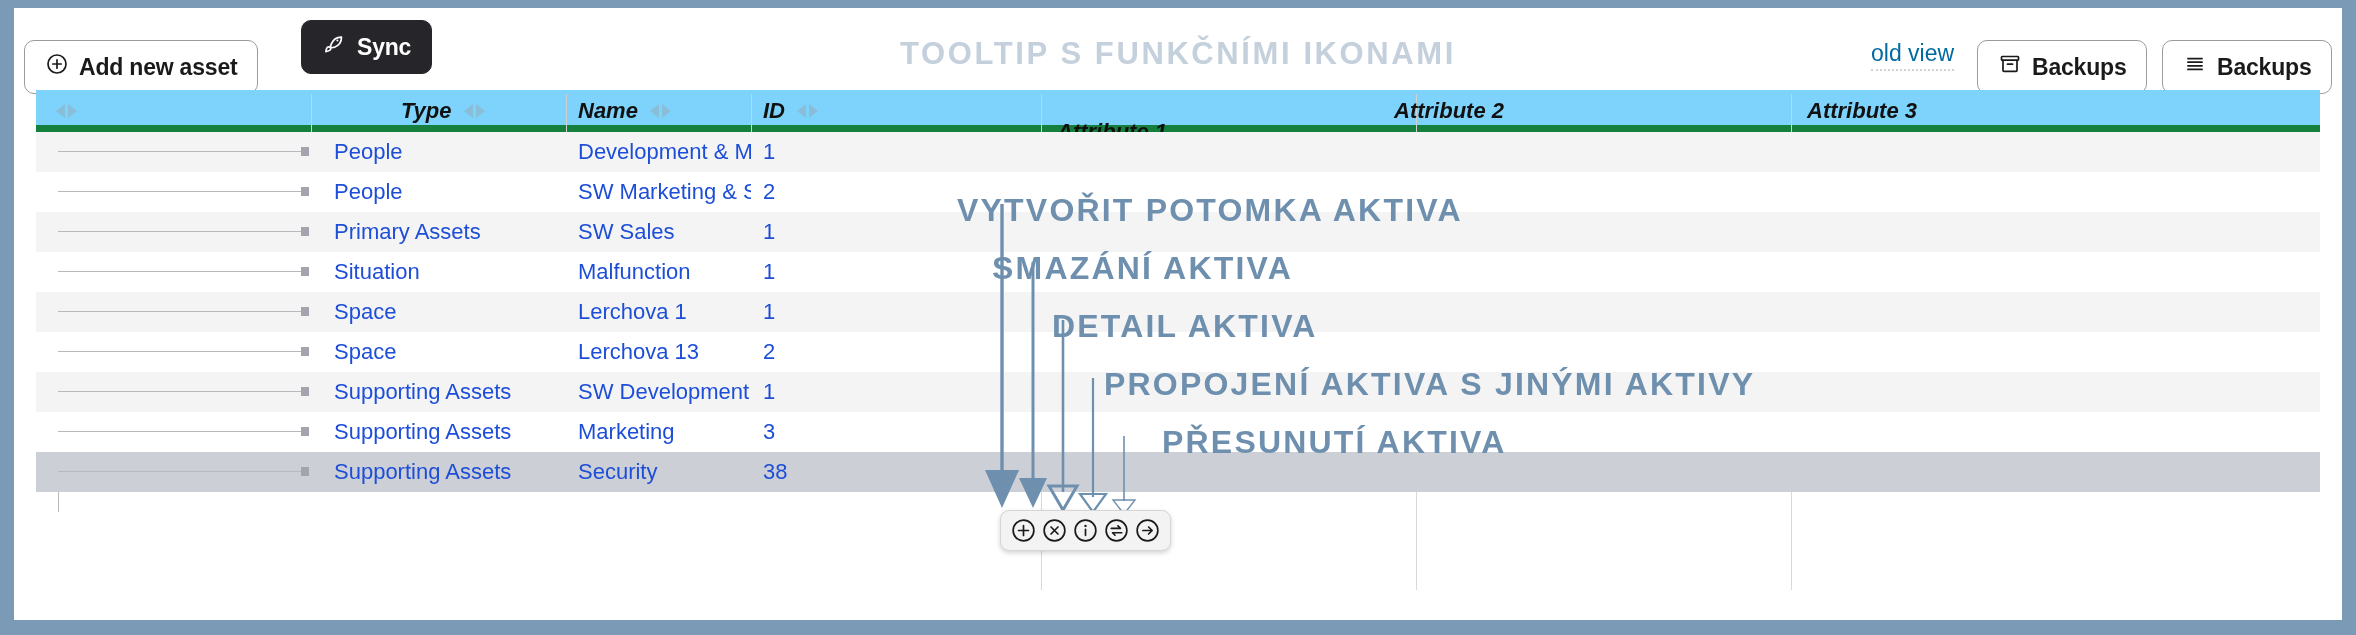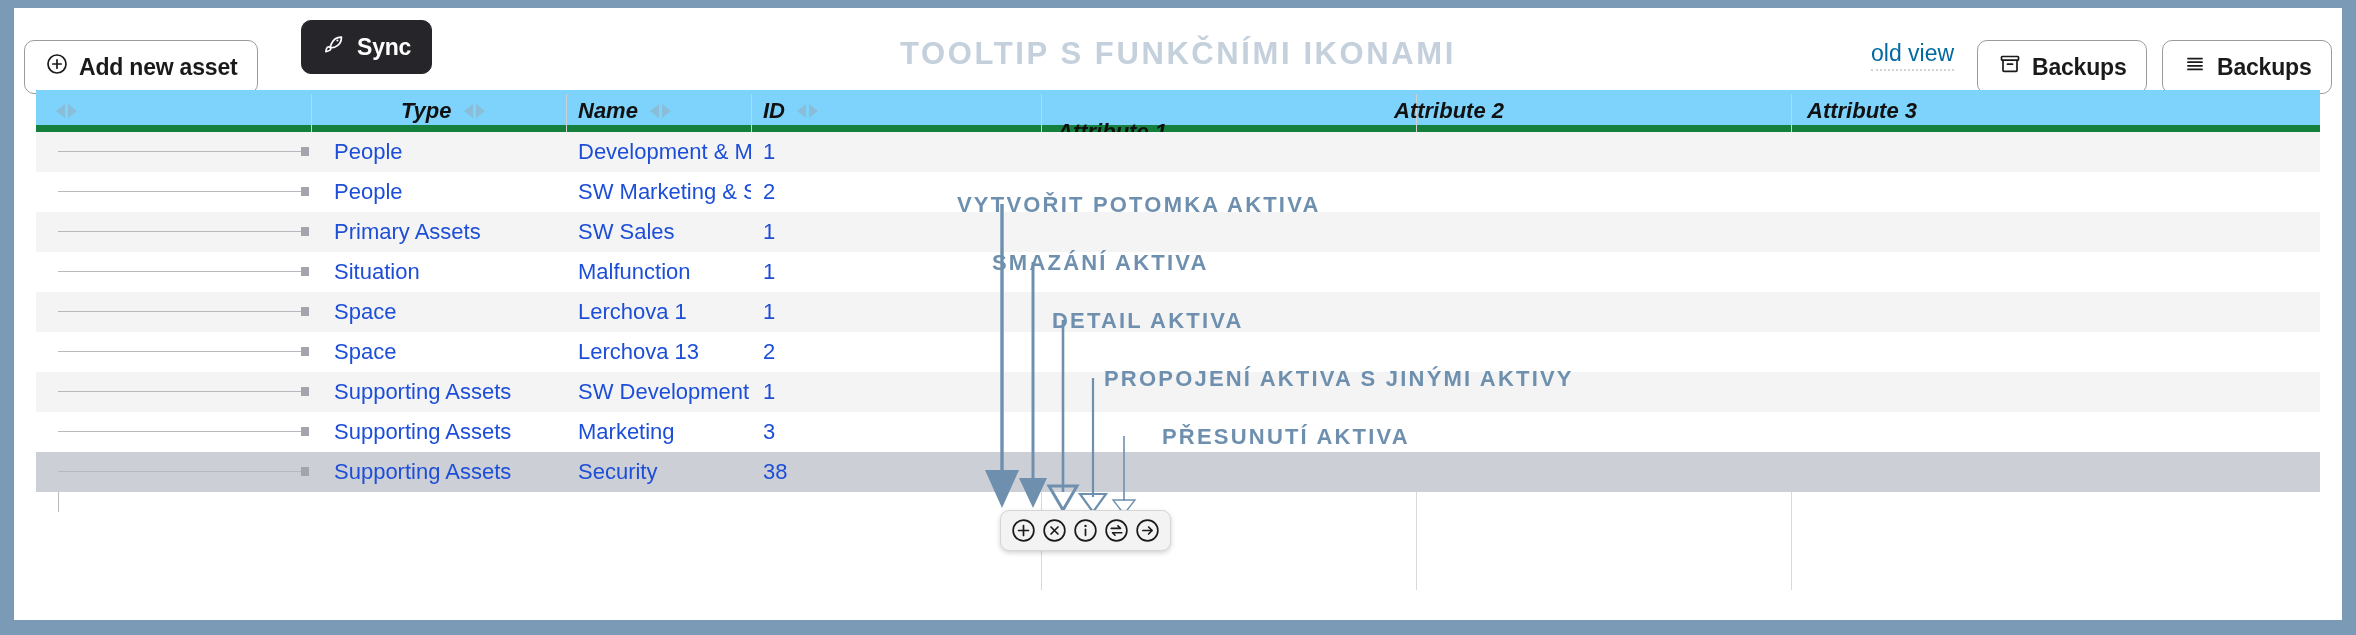--- a/index.html
+++ b/index.html
@@ -230,21 +230,21 @@
 
   
   #annot {
     position: absolute;
     left: 0; top: 0;
     width: 2328px; height: 612px;
     pointer-events: none;
   }
   .annot-label {
     position: absolute;
-    font-size: 22px;
+    font-size: 32px;
     font-weight: bold;
     letter-spacing: 2.2px;
     color: #6e90ae;
     white-space: nowrap;
     user-select: none;
   }
 
   
   #tooltip {
     position: absolute;

